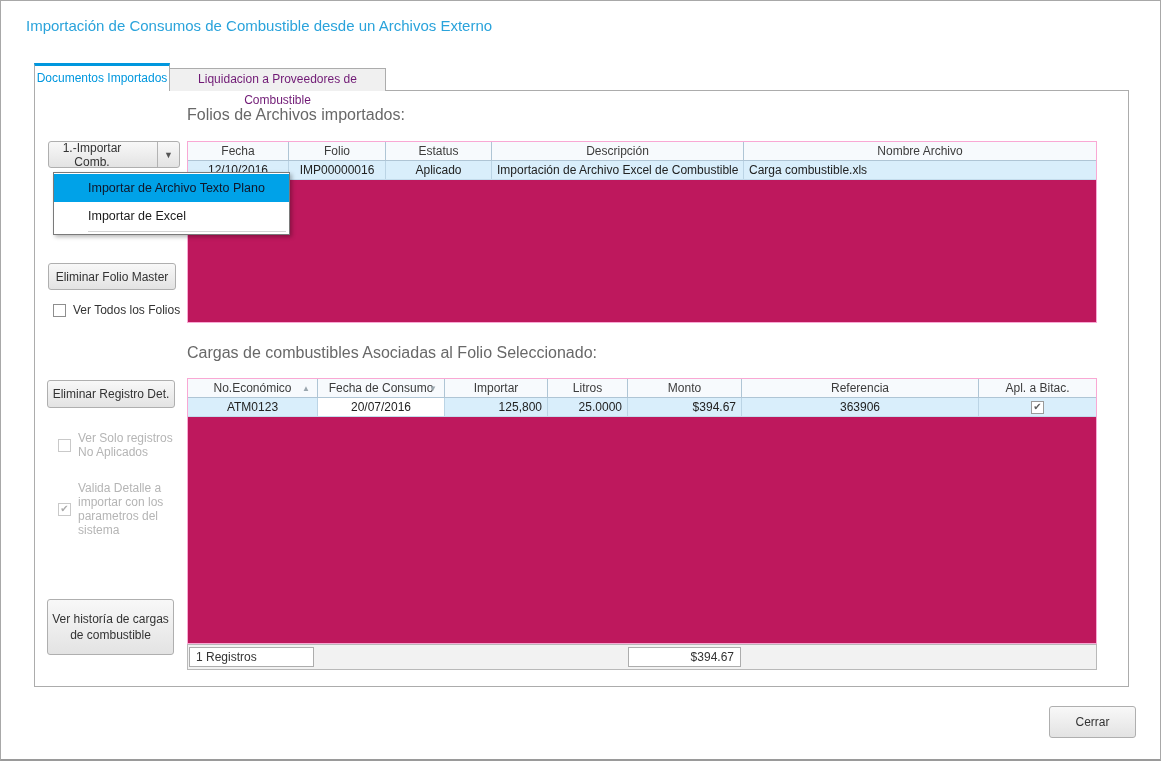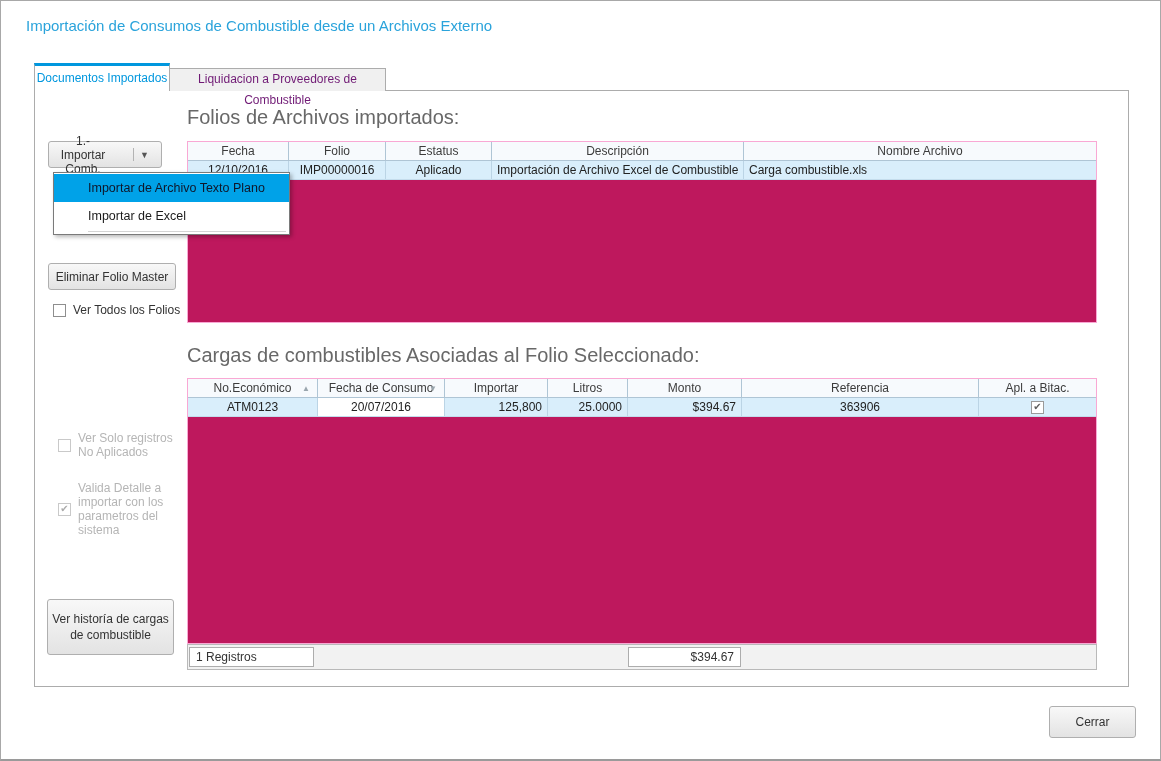--- a/index.html
+++ b/index.html
@@ -34,21 +34,21 @@
     border:1px solid #ACACAC; background:#fff; z-index:0;
   }
 
   
   .win-btn {
     position:absolute; background:linear-gradient(#F8F8F8,#E3E3E3);
     border:1px solid #AFAFAF; border-radius:3px; font-size:12px; color:#333;
     display:flex; align-items:center; justify-content:center; cursor:default;
     font-family:"Liberation Sans", sans-serif; text-align:center; z-index:2;
   }
-  #btn-import { left:47px; top:140px; width:114px; height:27px; padding:6px;gap:22px; }
+  #btn-import { left:47px; top:140px; width:132px; height:27px; padding:0;gap:22px; }
   #btn-import .split-label { flex:1; text-align:center; }
   #btn-import .split-arrow {
     width:22px; height:100%; border-left:1px solid #B3B3B3;
     display:flex; align-items:center; justify-content:center;
     font-size:9px; color:#555;
   }
   #btn-eliminar-folio { left:47px; top:262px; width:128px; height:27px; }
   #btn-eliminar-registro { left:46px; top:379px; width:128px; height:28px; }
   #btn-ver-historia { left:46px; top:598px; width:127px; height:56px; line-height:1.35; padding:4px; }
   #btn-cerrar { left:1048px; top:705px; width:87px; height:32px; }
@@ -60,21 +60,21 @@
     flex:0 0 13px; display:flex; align-items:center; justify-content:center;
     font-size:10px; color:#6E6E6E; line-height:1;
   }
   .cb-disabled { color:#B5B5B5; }
   .cb-disabled .cb-box { border-color:#C9C9C9; color:#ABABAB; }
   #cb-ver-todos { left:52px; top:302px; }
   #cb-ver-solo { left:57px; top:430px; width:125px; }
   #cb-valida { left:57px; top:480px; width:120px; }
 
   
-  .section-title { position:absolute; font-size:20px; color:#686868; z-index:1; }
+  .section-title { position:absolute; font-size:16px; color:#686868; z-index:1; }
   #folios-title { left:186px; top:105px; }
   #cargas-title { left:186px; top:343px; }
 
   
   .grid {
     position:absolute; left:186px; width:910px; background:#be185d;
     border:1px solid #f9a8d4; font-size:12px; z-index:1;
   }
   #folios-grid { top:140px; height:182px; }
   #cargas-grid { top:377px; height:266px; }
@@ -151,20 +151,21 @@
     <span class="split-arrow">▼</span>
   </div>
 
   <div class="win-btn" id="btn-eliminar-folio">Eliminar Folio Master</div>
 
   <div class="cb-row" id="cb-ver-todos">
     <span class="cb-box"></span>
     <span>Ver Todos los Folios</span>
   </div>
 
+  <div class="win-btn" id="btn-eliminar-registro">Eliminar Registro Det.</div>
 
   <div class="cb-row cb-disabled" id="cb-ver-solo">
     <span class="cb-box"></span>
     <span>Ver Solo registros No Aplicados</span>
   </div>
 
   <div class="cb-row cb-disabled" id="cb-valida">
     <span class="cb-box">✔</span>
     <span>Valida Detalle a importar con los parametros del sistema</span>
   </div>

